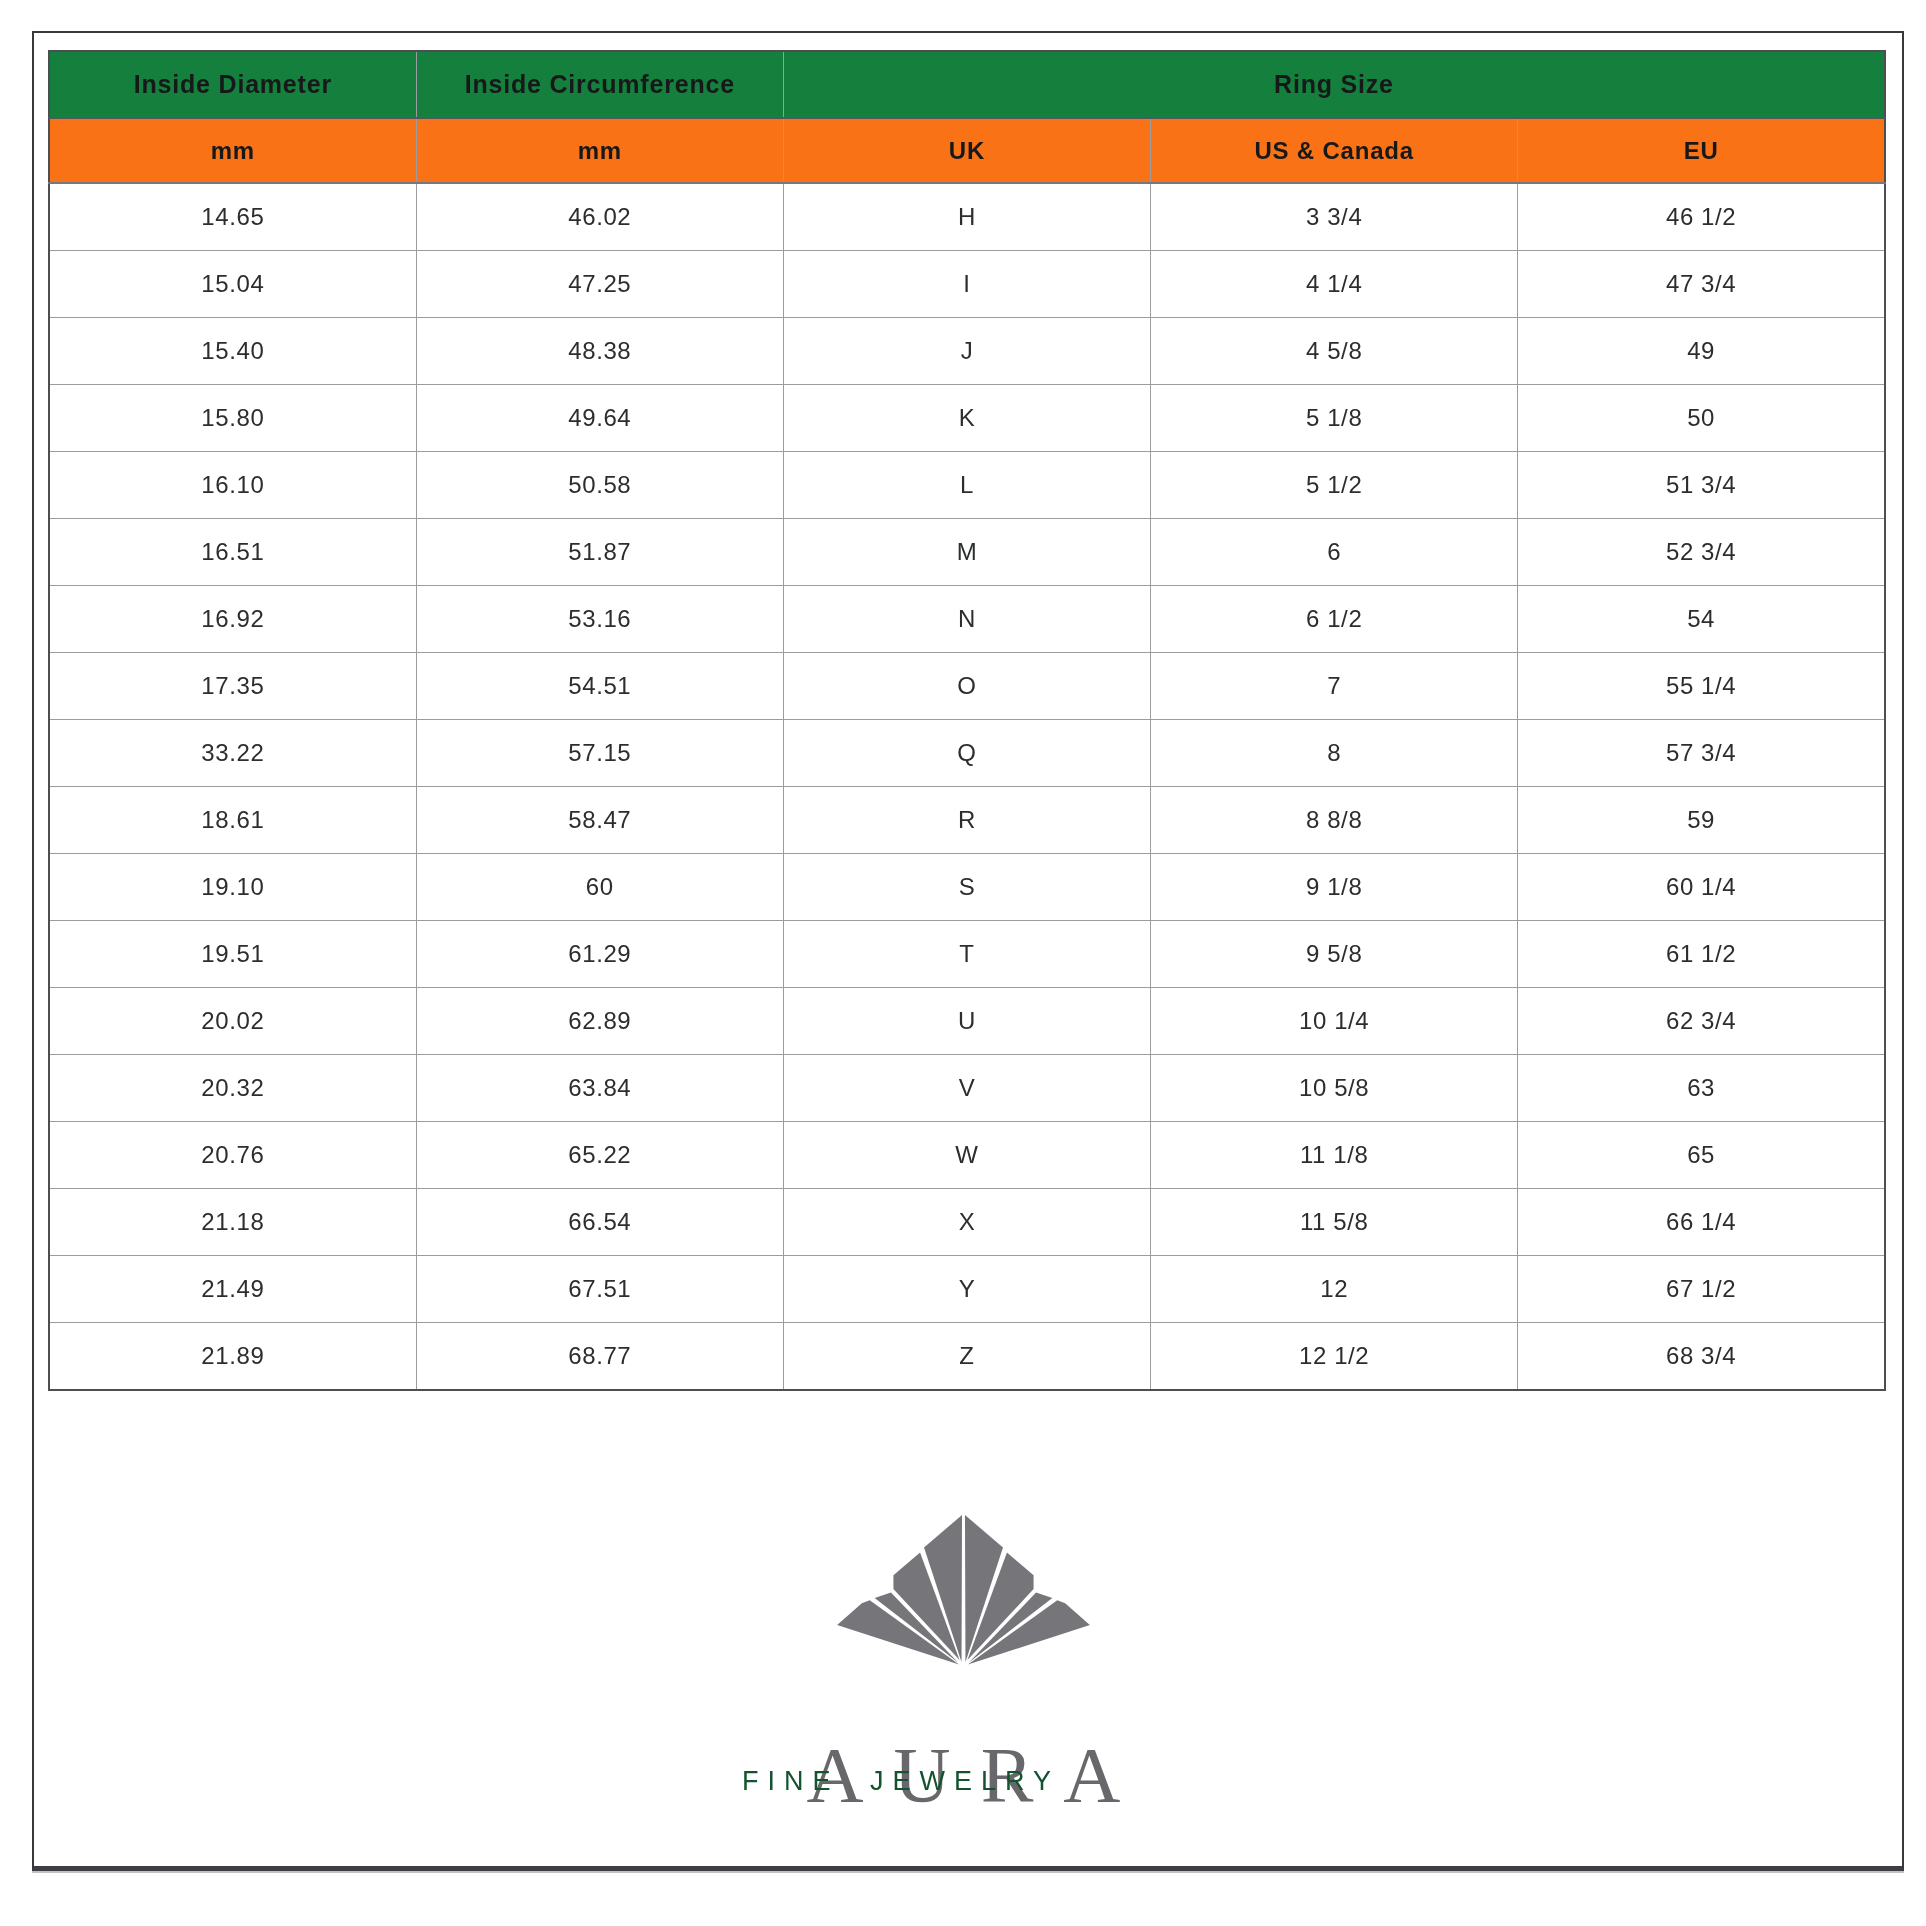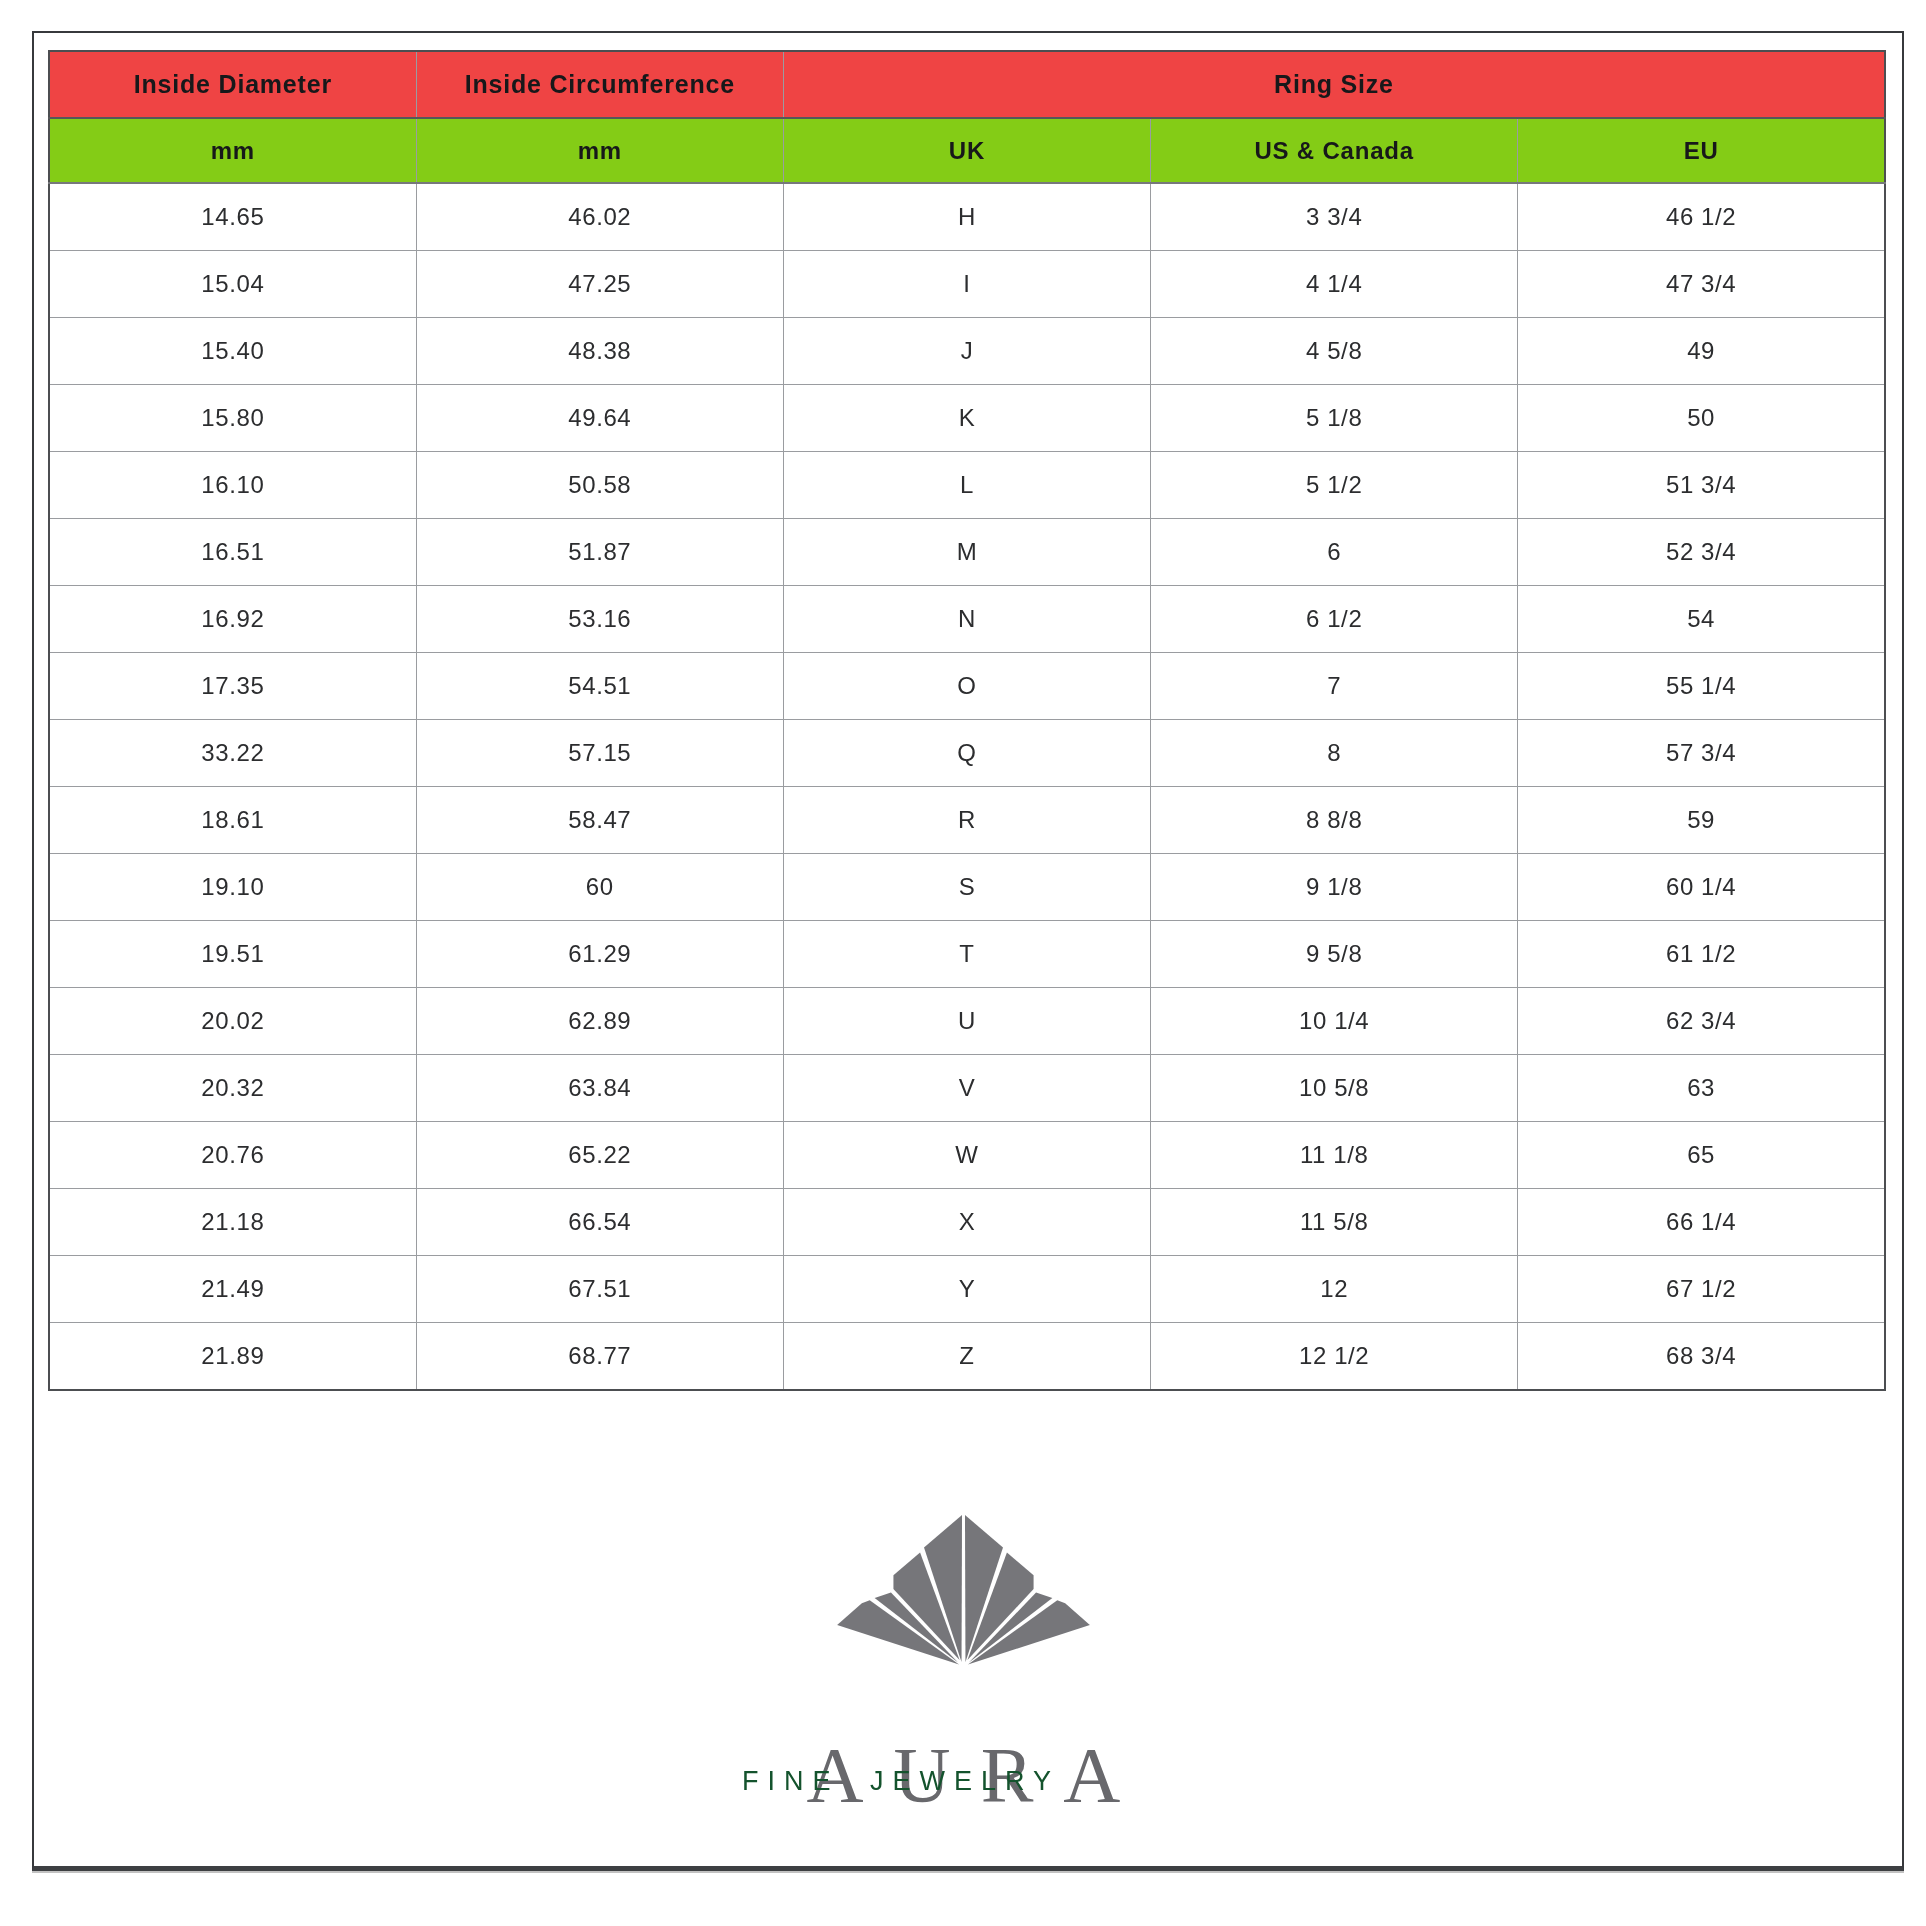--- a/index.html
+++ b/index.html
@@ -31,31 +31,31 @@
     table-layout: fixed;
     border: 2px solid #4c4e51;
   }
   .size-chart th, .size-chart td {
     border: 1px solid #9a9ca0;
     text-align: center;
     vertical-align: middle;
     padding: 0;
   }
   .size-chart thead tr.group-row th {
-    background: #ef4444;
+    background: #15803d;
     height: 65px;
     font-size: 25px;
     font-weight: bold;
     letter-spacing: 0.8px;
     color: #17181a;
     border-bottom: 2px solid #55575a;
     text-align: center;
   }
   .size-chart thead tr.unit-row th {
-    background: #84cc16;
+    background: #f97316;
     height: 63px;
     font-size: 24px;
     font-weight: bold;
     letter-spacing: 0.8px;
     color: #17181a;
     border-bottom: 2px solid #77787c;
   }
   .size-chart tbody td {
     height: 66px;
     font-size: 24px;

